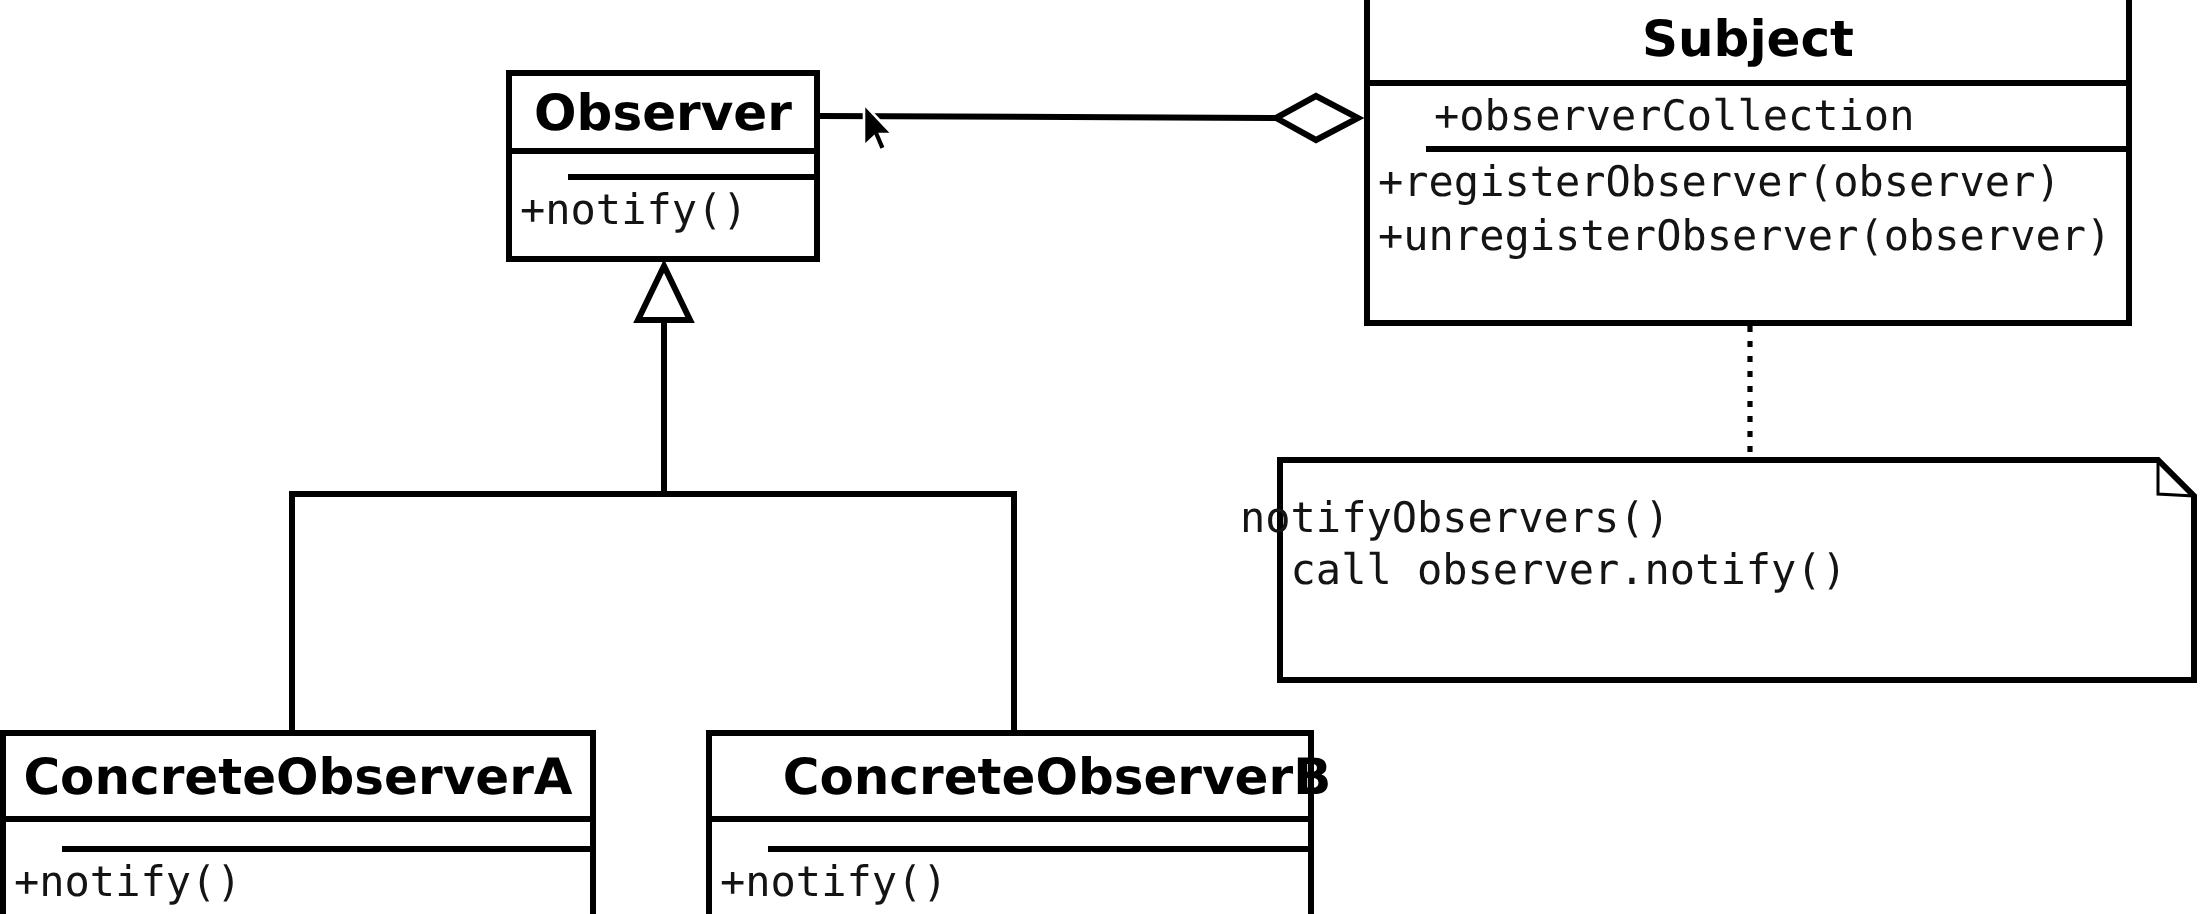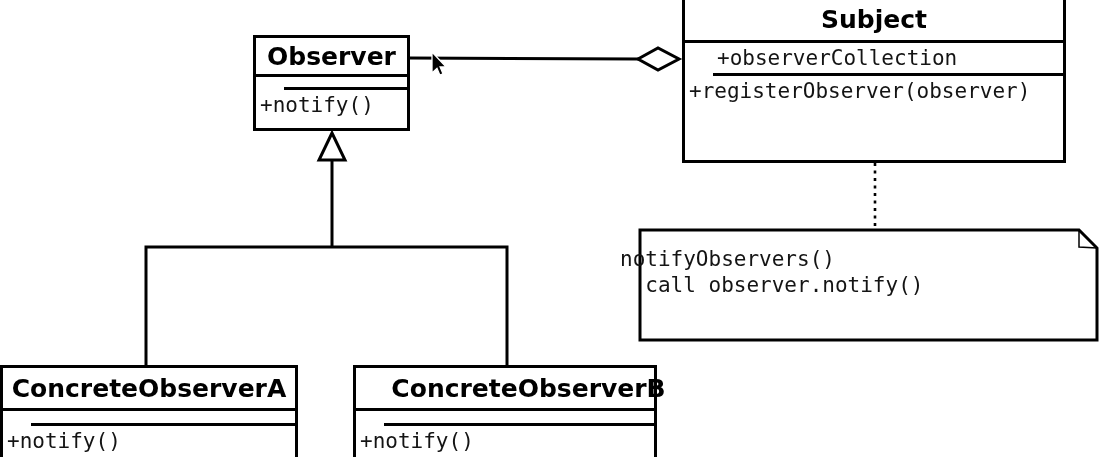--- a/index.html
+++ b/index.html
@@ -61,20 +61,21 @@
     </div>
   </div>
 
   <div class="uml-class" style="left:682px;top:-12px;width:384px;height:175px;">
     <div class="uml-title" style="height:52px;padding-top:8px;">Subject</div>
     <div class="uml-attrs" style="height:33px;">
       <div class="mono" style="line-height:30px;padding-left:4px;">+observerCollection</div>
     </div>
     <div class="uml-methods">
       <div class="mono">+registerObserver(observer)</div>
+      <div class="mono">+unregisterObserver(observer)</div>
     </div>
   </div>
 
   <div class="uml-class" style="left:0px;top:365px;width:298px;height:102px;">
     <div class="uml-title" style="height:43px;">ConcreteObserverA</div>
     <div class="uml-attrs" style="height:15px;"></div>
     <div class="uml-methods">
       <div class="mono" style="line-height:26px;">+notify()</div>
     </div>
   </div>

